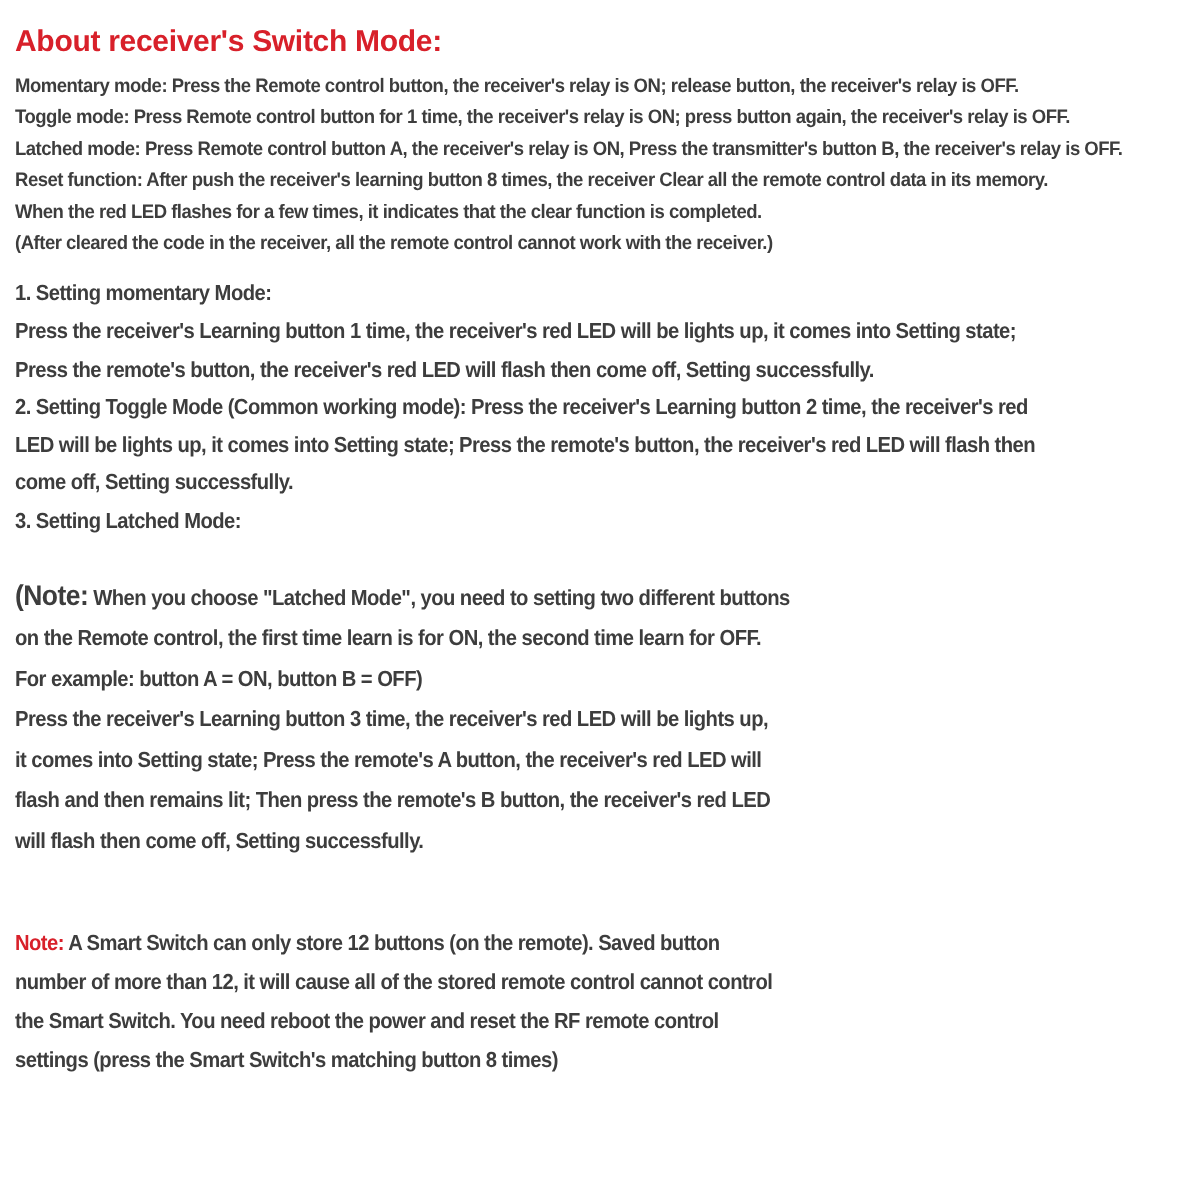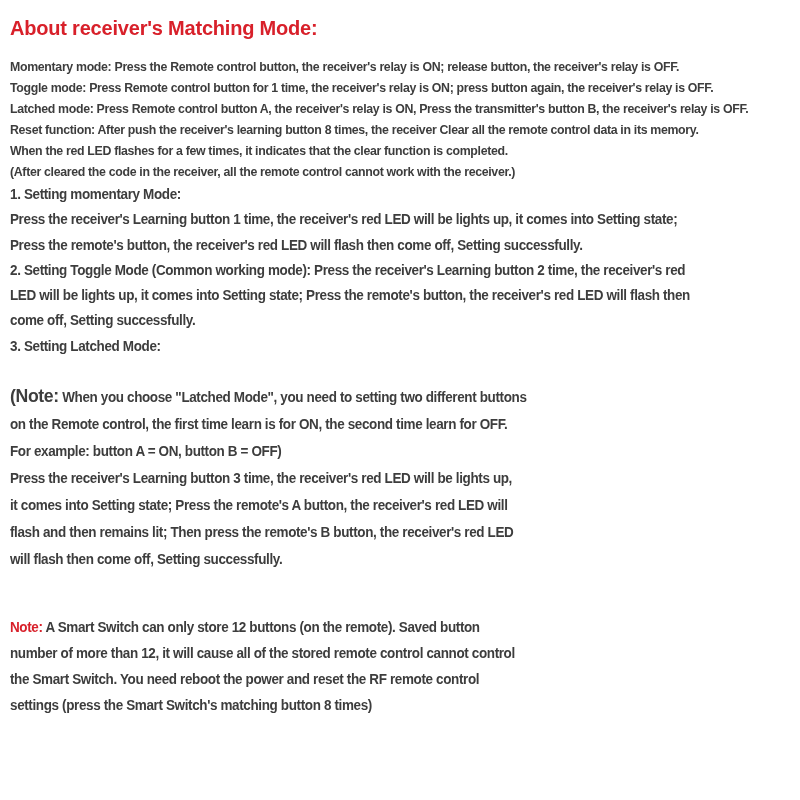--- a/index.html
+++ b/index.html
@@ -25,39 +25,40 @@
     letter-spacing: -0.2px;
     white-space: nowrap;
   }
   .h2 {
     margin-top: 31px;
   }
   .body-block {
     display: block;
   }
   .s1-body {
-    margin-top: 15px;
+    margin-top: 5px;
   }
   .s1-body .line {
     font-size: 13px;
     line-height: 21px;
     letter-spacing: -0.35px;
     white-space: nowrap;
     transform: scaleX(0.95);
     transform-origin: 0 50%;
   }
   .bigline {
     font-size: 14.5px;
     line-height: 25.3px;
     letter-spacing: -0.4px;
     white-space: nowrap;
     transform: scaleX(0.93);
     transform-origin: 0 50%;
   }
   .s2-body {
+    margin-top: 12px;
   }
   .s3-body {
     margin-top: 23px;
   }
   .s3-body .bigline {
     line-height: 27px;
   }
   .s4-body {
     margin-top: 41px;
   }
@@ -70,21 +71,21 @@
   .red {
     color: #d8202a;
   }
 </style>
 </head>
 <body>
 
 <div class="doc">
 
   <section>
-    <div class="heading">About receiver's Matching Mode:</div>
+    <div class="heading">About receiver's Switch Mode:</div>
     <div class="body-block s1-body">
       <div class="line">Momentary mode: Press the Remote control button, the receiver's relay is ON; release button, the receiver's relay is OFF.</div>
       <div class="line">Toggle mode: Press Remote control button for 1 time, the receiver's relay is ON; press button again, the receiver's relay is OFF.</div>
       <div class="line">Latched mode: Press Remote control button A, the receiver's relay is ON, Press the transmitter's button B, the receiver's relay is OFF.</div>
       <div class="line">Reset function: After push the receiver's learning button 8 times, the receiver Clear all the remote control data in its memory.</div>
       <div class="line">When the red LED flashes for a few times, it indicates that the clear function is completed.</div>
       <div class="line">(After cleared the code in the receiver, all the remote control cannot work with the receiver.)</div>
     </div>
   </section>
 

